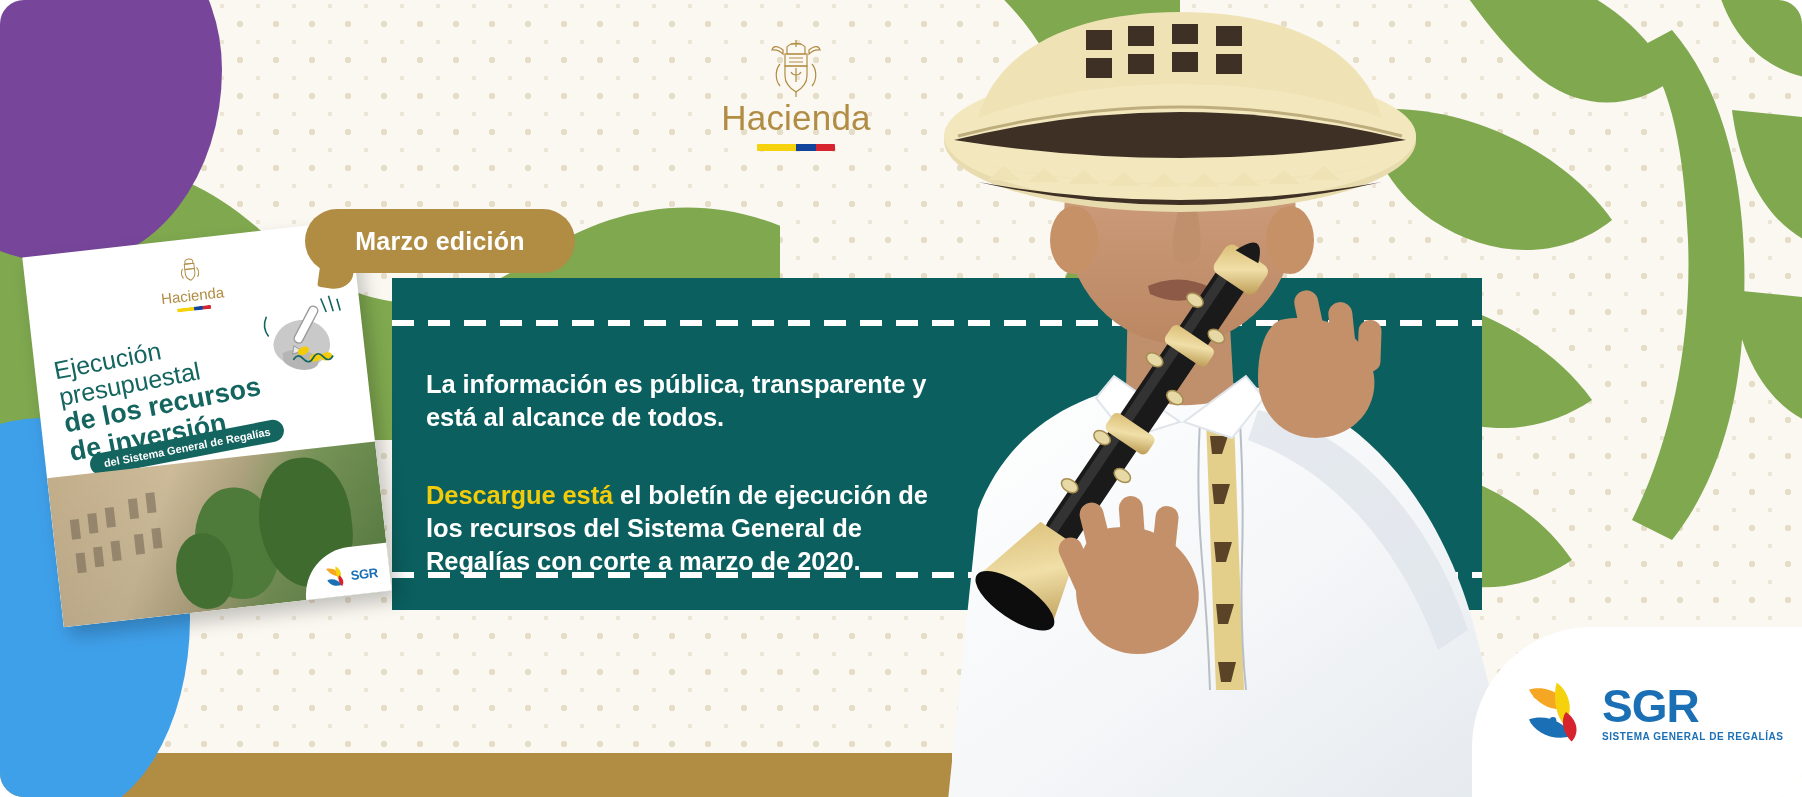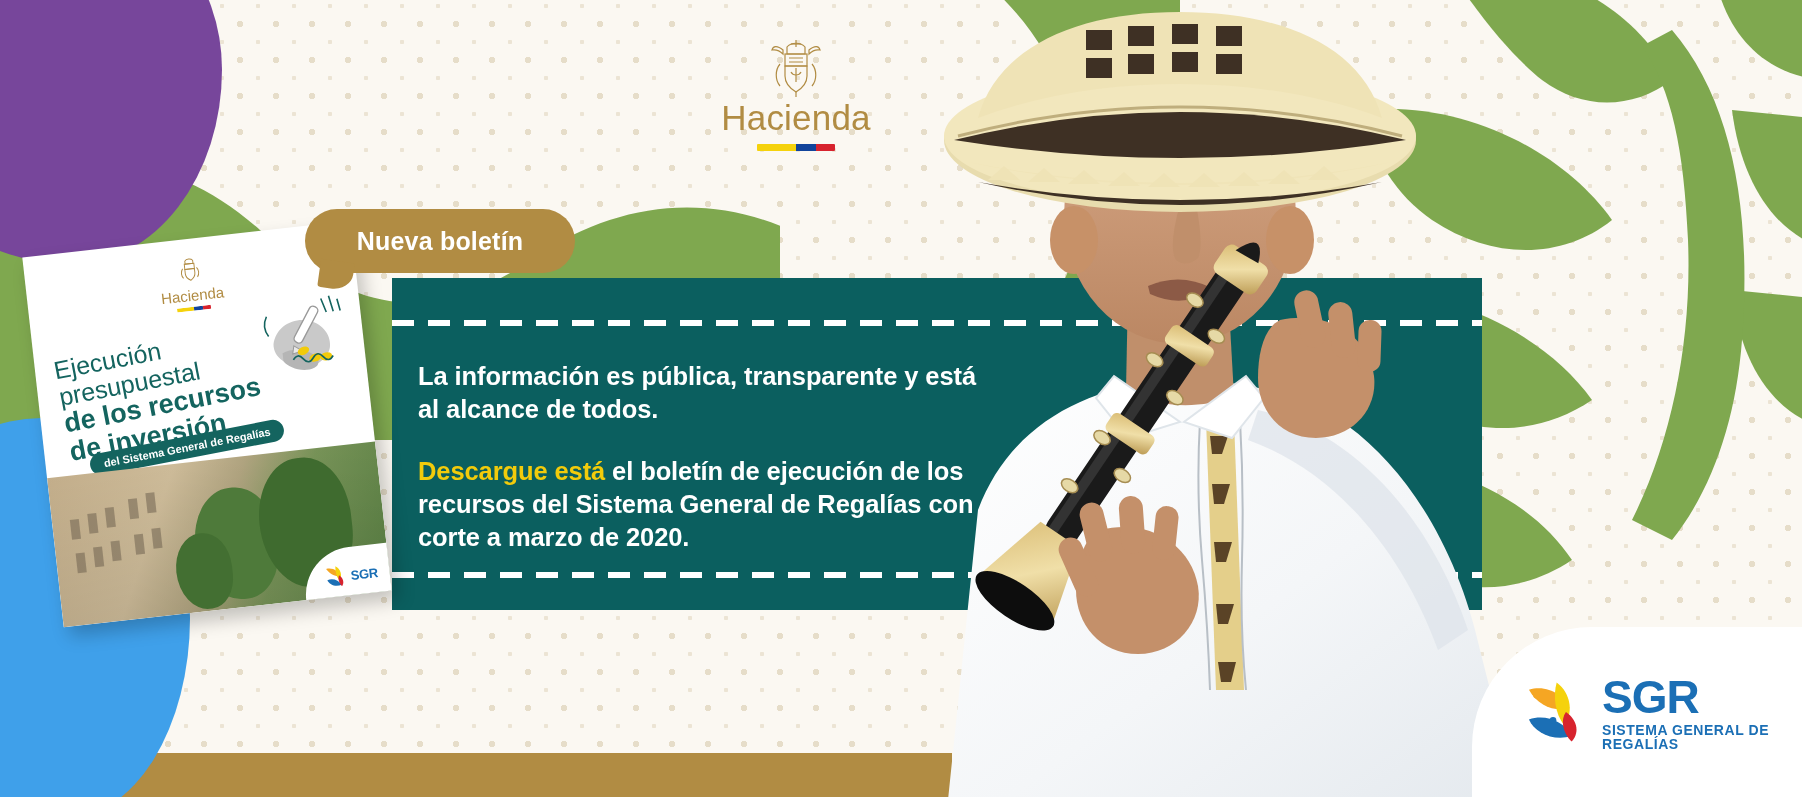--- a/index.html
+++ b/index.html
@@ -3,20 +3,21 @@
 <meta charset="utf-8">
 <style>
   html,body{margin:0;padding:0;background:#fff;}
   body{font-family:"Liberation Sans",sans-serif;}
 
   .banner{
     position:relative;
     width:1802px;height:797px;
     overflow:hidden;
     background:#fbf8f2;
+    border-radius:24px;
   }
 
   
   .dots{
     position:absolute;inset:0;
     background-image:radial-gradient(circle, #e6ddc9 3.2px, transparent 3.3px);
     background-size:36px 36px;
     background-position:6px 6px;
   }
   .dots-fine{
@@ -109,21 +110,21 @@
   .panel-text{
     position:absolute;
     left:26px;top:82px;
     width:560px;
     color:#ffffff;
     font-size:25.5px;
     font-weight:bold;
     line-height:1.28;
     letter-spacing:-.1px;
   }
-  .panel-text p{margin:0;}
+  .panel-text p{margin:8px;}
   .panel-text .gap{height:30px;}
   .highlight{color:#f2cb0b;}
 
   
   .bubble{
     position:absolute;
     left:305px;top:209px;
     width:270px;height:64px;
     background:#b18c43;
     border-radius:32px;
@@ -242,21 +243,21 @@
     padding-left:44px;
     box-sizing:border-box;
     gap:12px;
   }
   .sgr-mark{width:74px;height:74px;flex:0 0 74px;}
   .sgr-words{display:flex;flex-direction:column;line-height:1;}
   .sgr-big{
     font-size:46px;font-weight:bold;color:#1b6fb5;letter-spacing:-1px;
   }
   .sgr-small{
-    font-size:14px;font-weight:bold;color:#1b6fb5;
+    font-size:10px;font-weight:bold;color:#1b6fb5;
     letter-spacing:.55px;margin-top:3px;
   }
 </style>
 </head>
 <body>
 
 <div class="banner">
 
   <div class="dots"></div>
   <div class="dots-fine"></div>
@@ -317,21 +318,21 @@
     <div class="dash dash-bot"></div>
 
     <div class="panel-text">
       <p>La información es pública, transparente y está al alcance de todos.</p>
       <div class="gap"></div>
       <p><a class="highlight" href="#" style="text-decoration:none">Descargue está</a><span> el boletín de ejecución de los recursos del Sistema General de Regalías con corte a marzo de 2020.</span></p>
     </div>
   </div>
 
   <div class="bubble">
-    <span class="bubble-label">Nueva boletín</span>
+    <span class="bubble-label">Marzo edición</span>
     <div class="bubble-tail"></div>
   </div>
 
   <div class="booklet">
 
     <div class="bk-hacienda">
       <svg width="26" height="28" viewBox="0 0 58 64">
         <g fill="none" stroke="#b18c43" stroke-width="2.2">
           <path d="M20,13 C24,8 34,8 38,13 L38,20 L20,20 Z"></path>
           <rect x="18" y="20" width="22" height="12"></rect>

